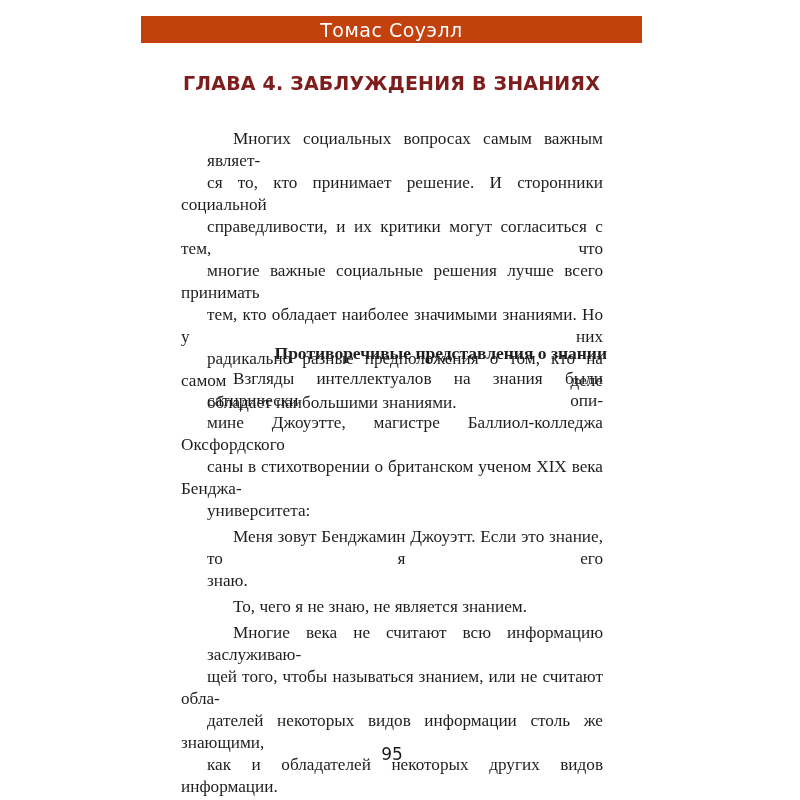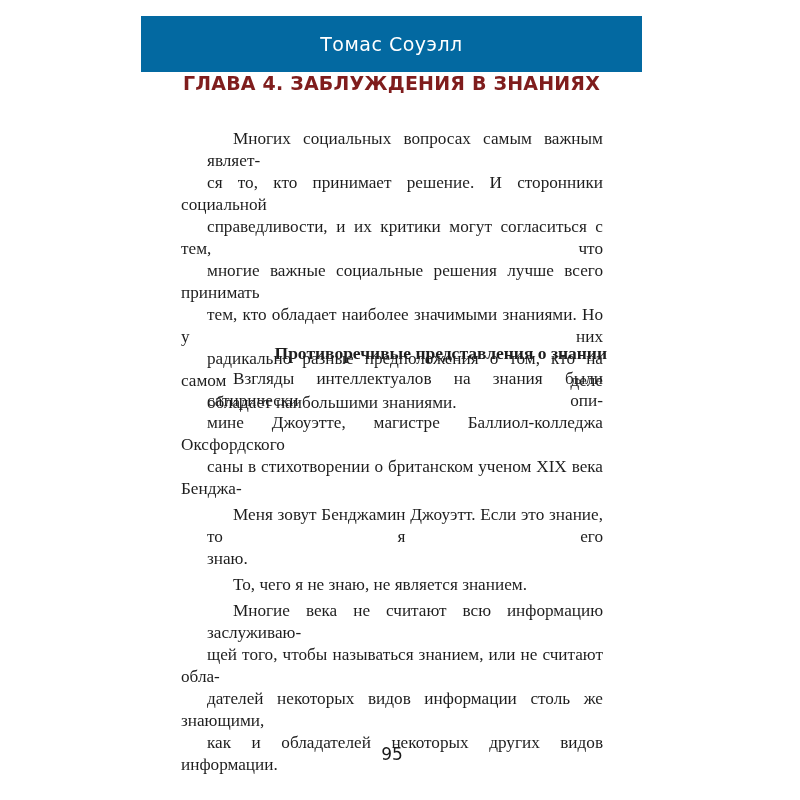--- a/index.html
+++ b/index.html
@@ -13,22 +13,22 @@
       position: relative;
       overflow: hidden;
       font-family: "DejaVu Serif", "Liberation Serif", serif;
       color: #1c1c1c;
     }
     .running-header {
       position: absolute;
       left: 141px;
       top: 16px;
       width: 501px;
-      height: 56px;
-      background: #0369a1;
+      height: 27px;
+      background: #c2410c;
       display: flex;
       align-items: center;
       justify-content: center;
     }
     .running-header span {
       color: #ffffff;
       font-family: "DejaVu Sans", "Liberation Sans", sans-serif;
       font-size: 19px;
       letter-spacing: 0.5px;
     }
@@ -108,20 +108,21 @@
     <span class="line last">обладает наибольшими знаниями.</span>
   </p>
 </div>
 
 <div class="text-block block-2">
   <h2 class="subheading">Противоречивые представления о знании</h2>
   <p>
     <span class="line indent">Взгляды интеллектуалов на знания были сатирически опи-</span>
     <span class="line">мине Джоуэтте, магистре Баллиол-колледжа Оксфордского</span>
     <span class="line">саны в стихотворении о британском ученом XIX века Бенджа-</span>
+    <span class="line last">университета:</span>
   </p>
   <p>
     <span class="line indent">Меня зовут Бенджамин Джоуэтт. Если это знание, то я его</span>
     <span class="line last">знаю.</span>
   </p>
   <p>
     <span class="line indent last">То, чего я не знаю, не является знанием.</span>
   </p>
   <p>
     <span class="line indent">Многие века не считают всю информацию заслуживаю-</span>

